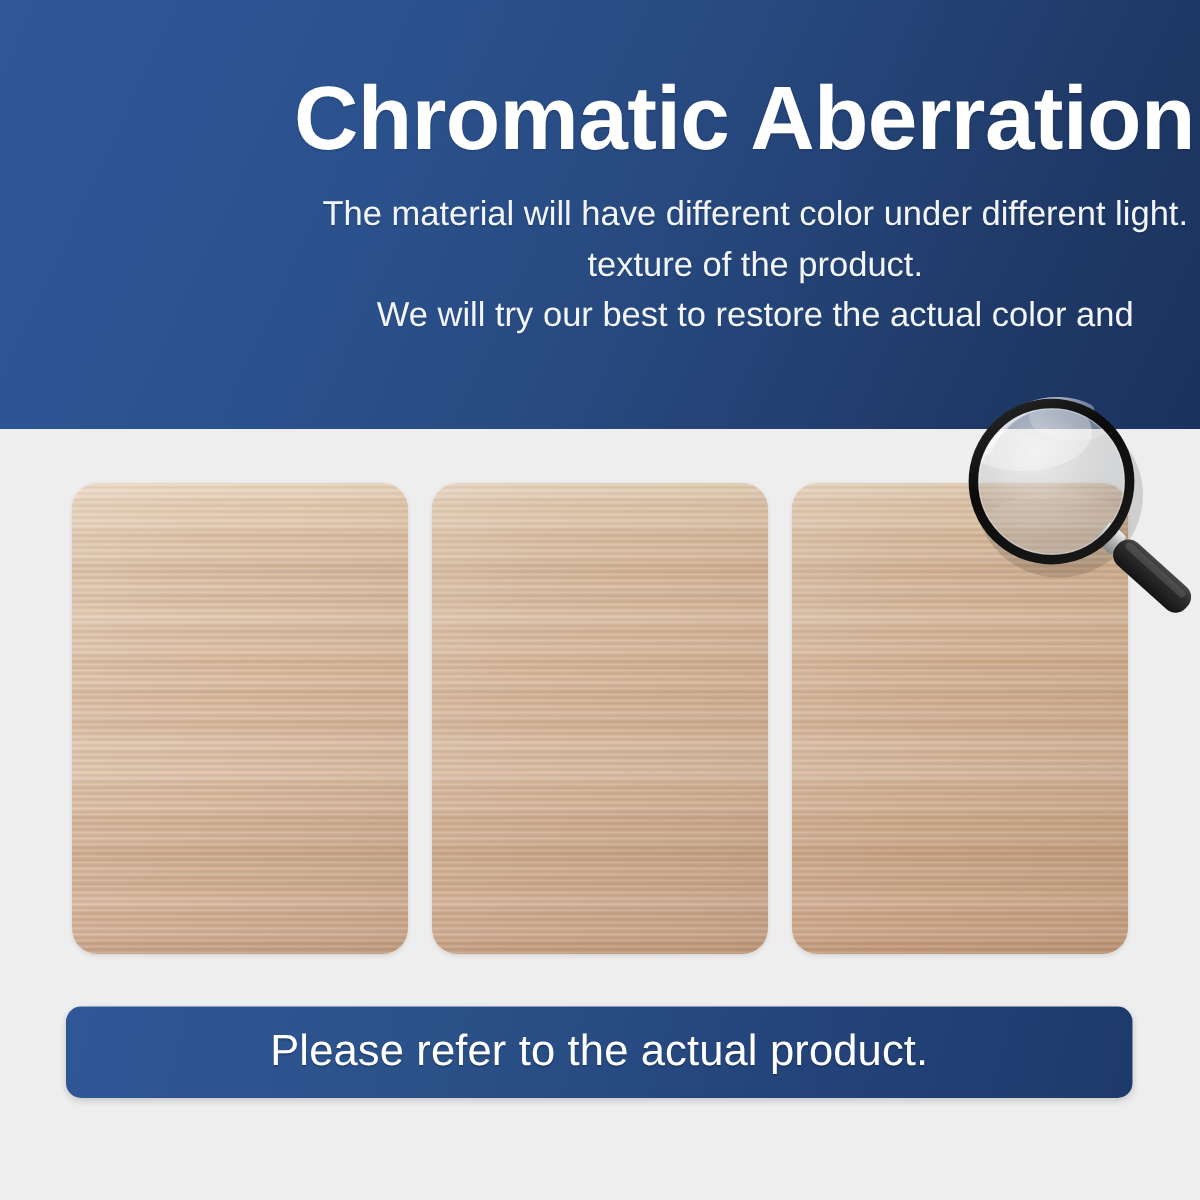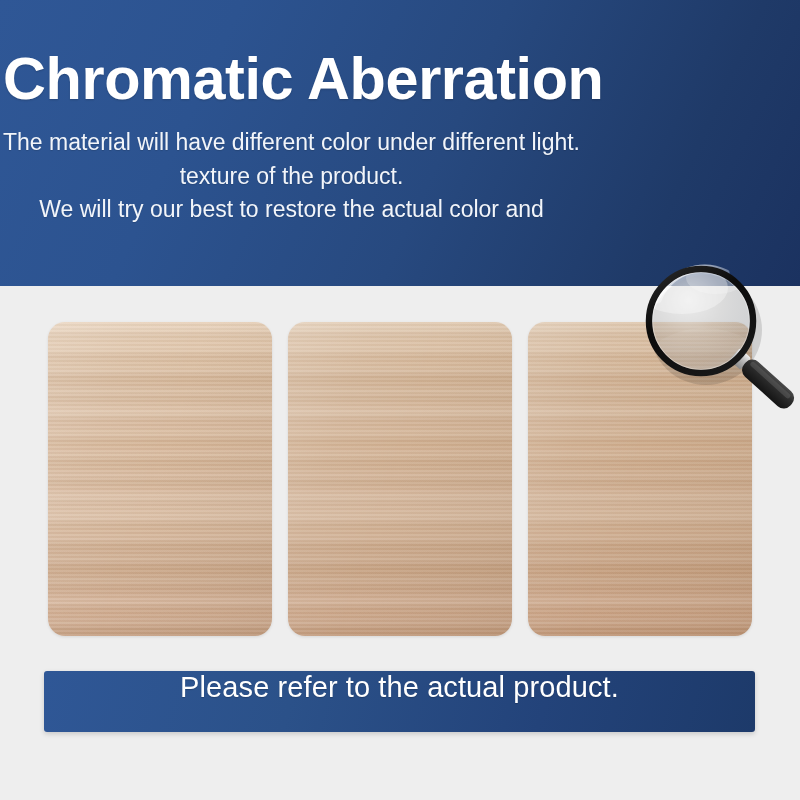--- a/index.html
+++ b/index.html
@@ -30,21 +30,21 @@
     overflow: hidden;
   }
   .header-inner {
     position: absolute;
     left: 0;
     top: 0;
     width: 800px;
     height: 286px;
     display: flex;
     flex-direction: column;
-    align-items: flex-start;
+    align-items: flex-end;
     justify-content: flex-start;
     padding-top: 48px;
     box-sizing: border-box;
   }
 
   .title {
     color: #ffffff;
     font-family: "Liberation Sans Narrow", "Liberation Sans", sans-serif;
     font-size: 60px;
     font-weight: bold;
@@ -56,21 +56,21 @@
     text-shadow: 0 1px 2px rgba(0,0,0,0.18);
   }
 
   .subtitle {
     color: #f2f5fa;
     font-family: "Liberation Sans Narrow", "Liberation Sans", sans-serif;
     font-size: 23px;
     font-weight: normal;
     line-height: 1.45;
     text-align: center;
-    margin: 3px;
+    margin: 8px;
     margin-top: 17px;
     max-width: 740px;
     text-shadow: 0 1px 1px rgba(0,0,0,0.14);
   }
   .subtitle .sub-line { display: block; }
 
   
   .body-area {
     position: absolute;
     left: 0;
@@ -162,25 +162,25 @@
   }
   .mag-svg { display: block; }
 
   
   .cta {
     position: absolute;
     left: 44px;
     top: 671px;
     width: 711px;
     height: 61px;
-    border-radius: 3px;
+    border-radius: 10px;
     background: linear-gradient(105deg, #2f5796 0%, #2b5189 35%, #23437a 70%, #1d3a6a 100%);
     box-shadow: 0 2px 5px rgba(0,0,0,0.16);
     display: flex;
-    align-items: flex-start;
+    align-items: center;
     justify-content: center;
   }
   .cta-text {
     color: #ffffff;
     font-family: "Liberation Sans Narrow", "Liberation Sans", sans-serif;
     font-size: 29px;
     font-weight: normal;
     letter-spacing: 0.1px;
     white-space: nowrap;
     text-shadow: 0 1px 1px rgba(0,0,0,0.2);

